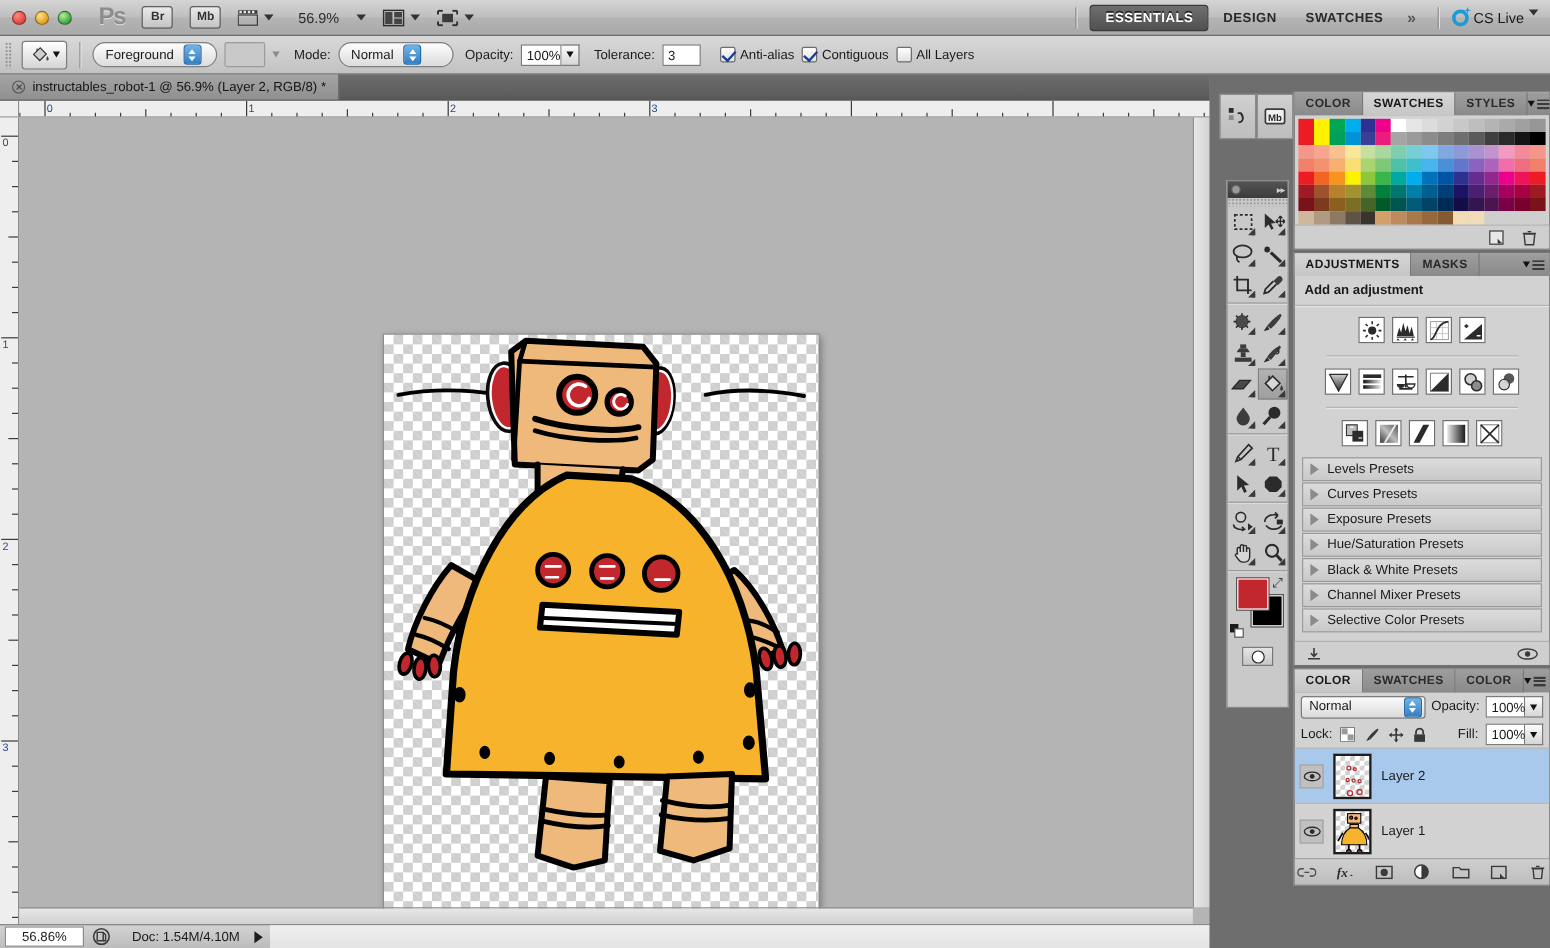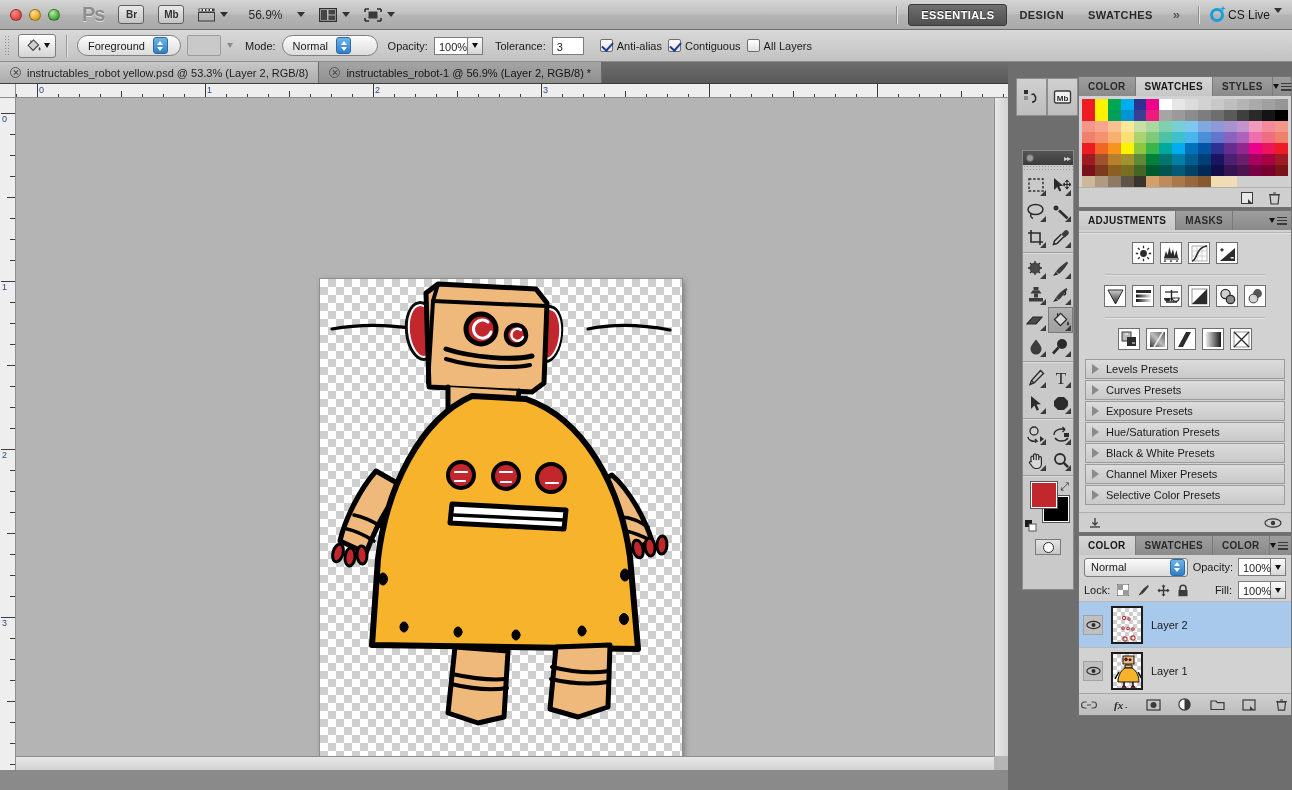--- a/index.html
+++ b/index.html
@@ -429,24 +429,20 @@
       <span class="cb on"></span>
       <span class="lbl">Contiguous</span>
     </div>
     <div class="cbwrap">
       <span class="cb"></span>
       <span class="lbl">All Layers</span>
     </div>
   </div>
 
   <div class="tabbar">
-    <div class="dtab">
-      <span class="xcirc"></span>
-      <span>instructables_robot yellow.psd @ 53.3% (Layer 2, RGB/8)</span>
-    </div>
     <div class="dtab active">
       <span class="xcirc"></span>
       <span>instructables_robot-1 @ 56.9% (Layer 2, RGB/8) *</span>
     </div>
   </div>
 
   <div class="docarea">
     <div class="ruler-corner"></div>
     <div class="ruler-h" id="rulerH">
         <div class="tick" style="left: 0px; width: 1px; height: 4px; top: 10px;"></div>
@@ -633,20 +629,33 @@
             <circle cx="260" cy="618" r="4.5" fill="#fff"></circle>
           </g>
         </svg>
       </div>
     </div>
 
     <div class="sb-v"></div>
     <div class="sb-h"></div>
   </div>
 
+  <div class="statusbar">
+    <div class="st-zoom">56.86%</div>
+    <div class="st-icon">
+      <svg width="15" height="15" viewBox="0 0 15 15">
+        <circle cx="7.5" cy="7.5" r="6.5" fill="none" stroke="#3a3a3a" stroke-width="1.3"></circle>
+        <path d="M4 4 h5 v7 h-5 z" fill="none" stroke="#3a3a3a" stroke-width="1.2"></path>
+        <path d="M9 4 l2 2 v5 h-2" fill="none" stroke="#3a3a3a" stroke-width="1.2"></path>
+      </svg>
+    </div>
+    <div class="st-doc">Doc: 1.54M/4.10M</div>
+    <div class="st-tri"></div>
+    <div class="st-rest"></div>
+  </div>
 
   <div class="dock">
 
     <div class="icondock">
       <div class="icbtn">
         <svg width="17" height="16" viewBox="0 0 17 16">
           <rect x="1" y="1" width="4" height="4" fill="#2e2e2e"></rect>
           <rect x="1" y="7" width="4" height="4" fill="#8a8a8a"></rect>
           <path d="M9 13 C13 13 14 9 11 5 M11 5 l-2.6 .5 M11 5 l1 2.6" fill="none" stroke="#2e2e2e" stroke-width="1.5"></path>
         </svg>
@@ -988,20 +997,21 @@
 
       <div class="panel" style="position:relative">
         <div class="ptabs">
           <div class="ptab active">ADJUSTMENTS</div>
           <div class="ptab">MASKS</div>
           <div class="pmenu">
             <span class="mini-tri"></span>
             <span class="pm-lines"></span>
           </div>
         </div>
+        <div class="adjhead">Add an adjustment</div>
         <div class="adjdiv"></div>
 
         <div class="adjrow">
           <span class="adjico">
             <svg width="17" height="17" viewBox="0 0 17 17">
               <circle cx="8.5" cy="8.5" r="3.4" fill="#2b2b2b"></circle>
               <g stroke="#2b2b2b" stroke-width="1.3">
                   <path d="M8.5 .8v2.4M8.5 13.8v2.4M.8 8.5h2.4M13.8 8.5h2.4M3 3l1.7 1.7M12.3 12.3L14 14M14 3l-1.7 1.7M4.7 12.3L3 14"></path>
                 </g>
             </svg>

